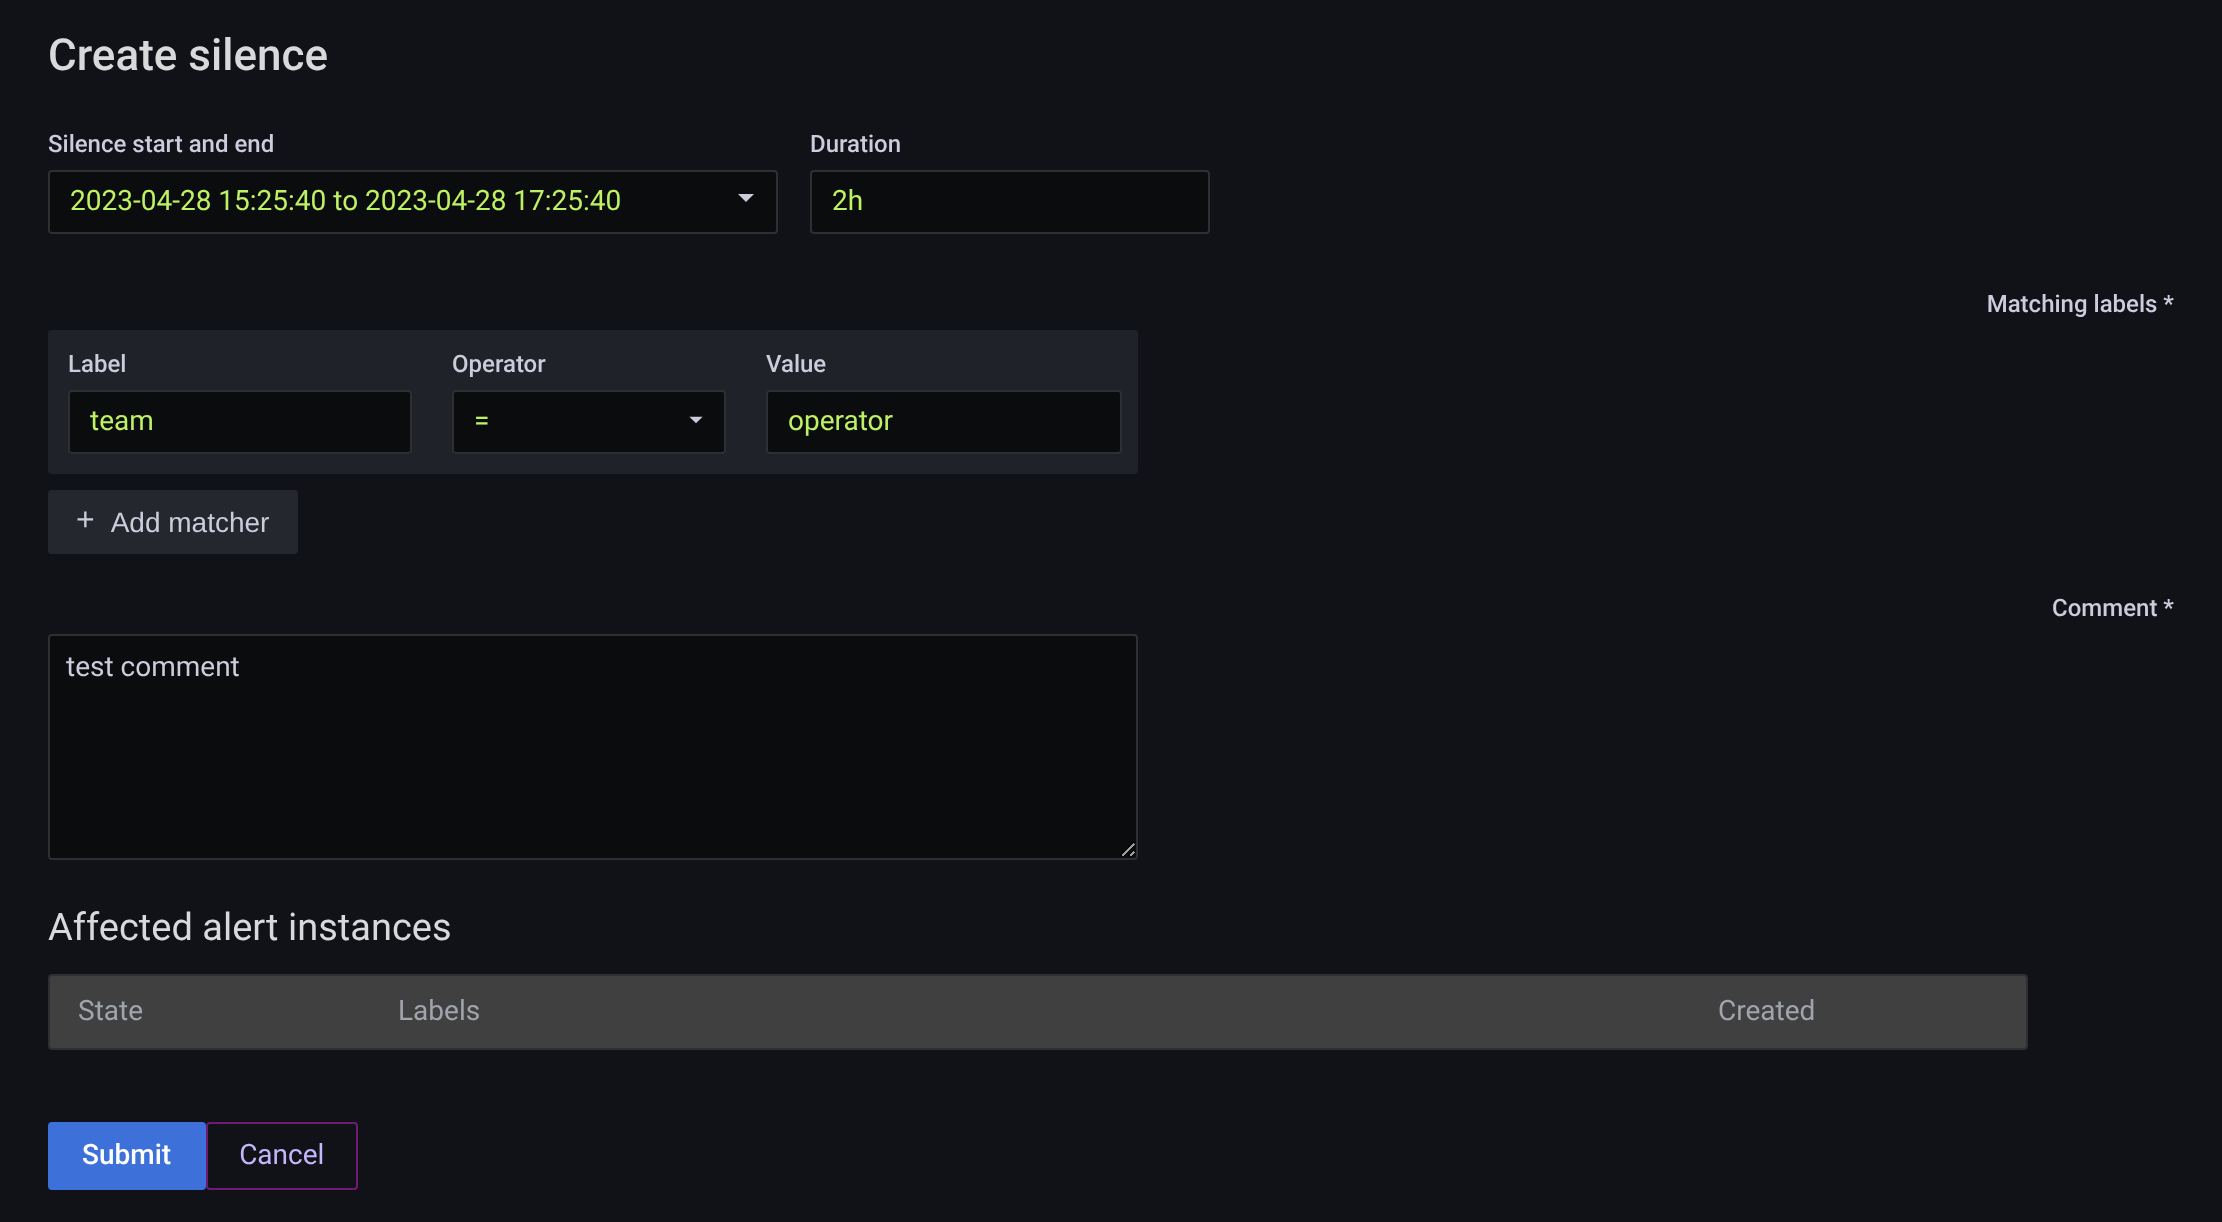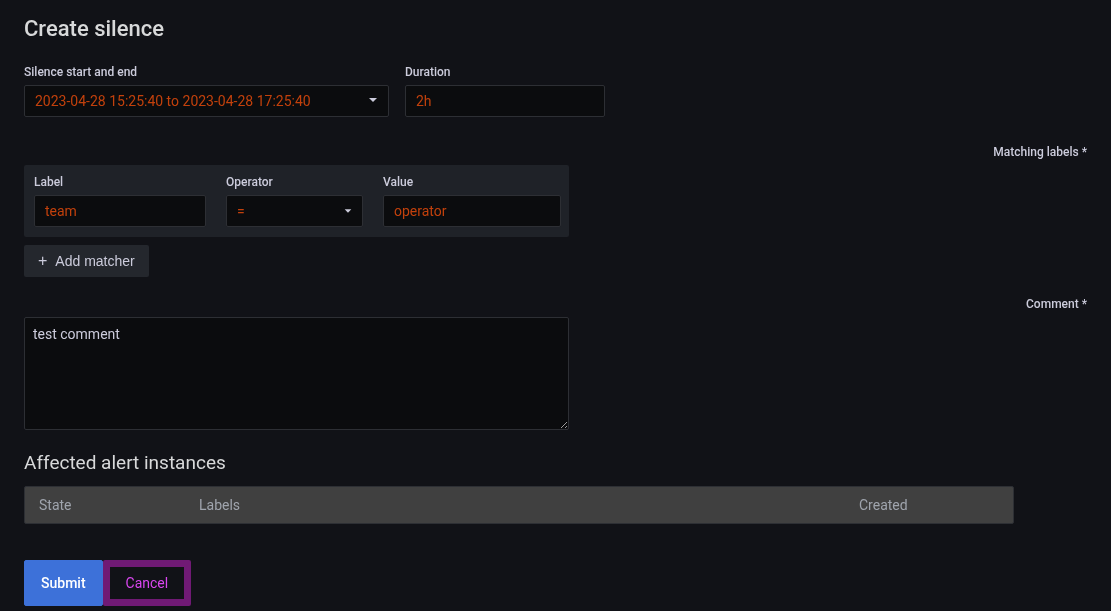--- a/index.html
+++ b/index.html
@@ -44,21 +44,21 @@
       color: #ccccdc;
     }
     .input-wrapper {
       position: relative;
       display: flex;
       align-items: center;
     }
     .text-input {
       background: #0b0c0e;
       border: 1px solid #2d2f34;
-      color: #c2410c;
+      color: #bef264;
       padding: 7px 10px;
       border-radius: 2px;
       font-size: 14px;
       font-family: inherit;
     }
     .text-input::placeholder {
       color: #7b8087;
     }
     .dropdown-icon {
       position: absolute;
@@ -180,22 +180,22 @@
       font-family: inherit;
     }
     .btn-primary {
       background: #3d71d9;
       border: 1px solid #3d71d9;
       color: #ffffff;
       font-weight: 500;
     }
     .btn-secondary {
       background: transparent;
-      border: 7px solid #701a75;
-      color: #d946ef;
+      border: 1px solid #701a75;
+      color: #c4b5fd;
     }
   </style>
 </head>
 <body>
 
 
 
 <h1>Create silence</h1>
 
 <div class="field-row">

